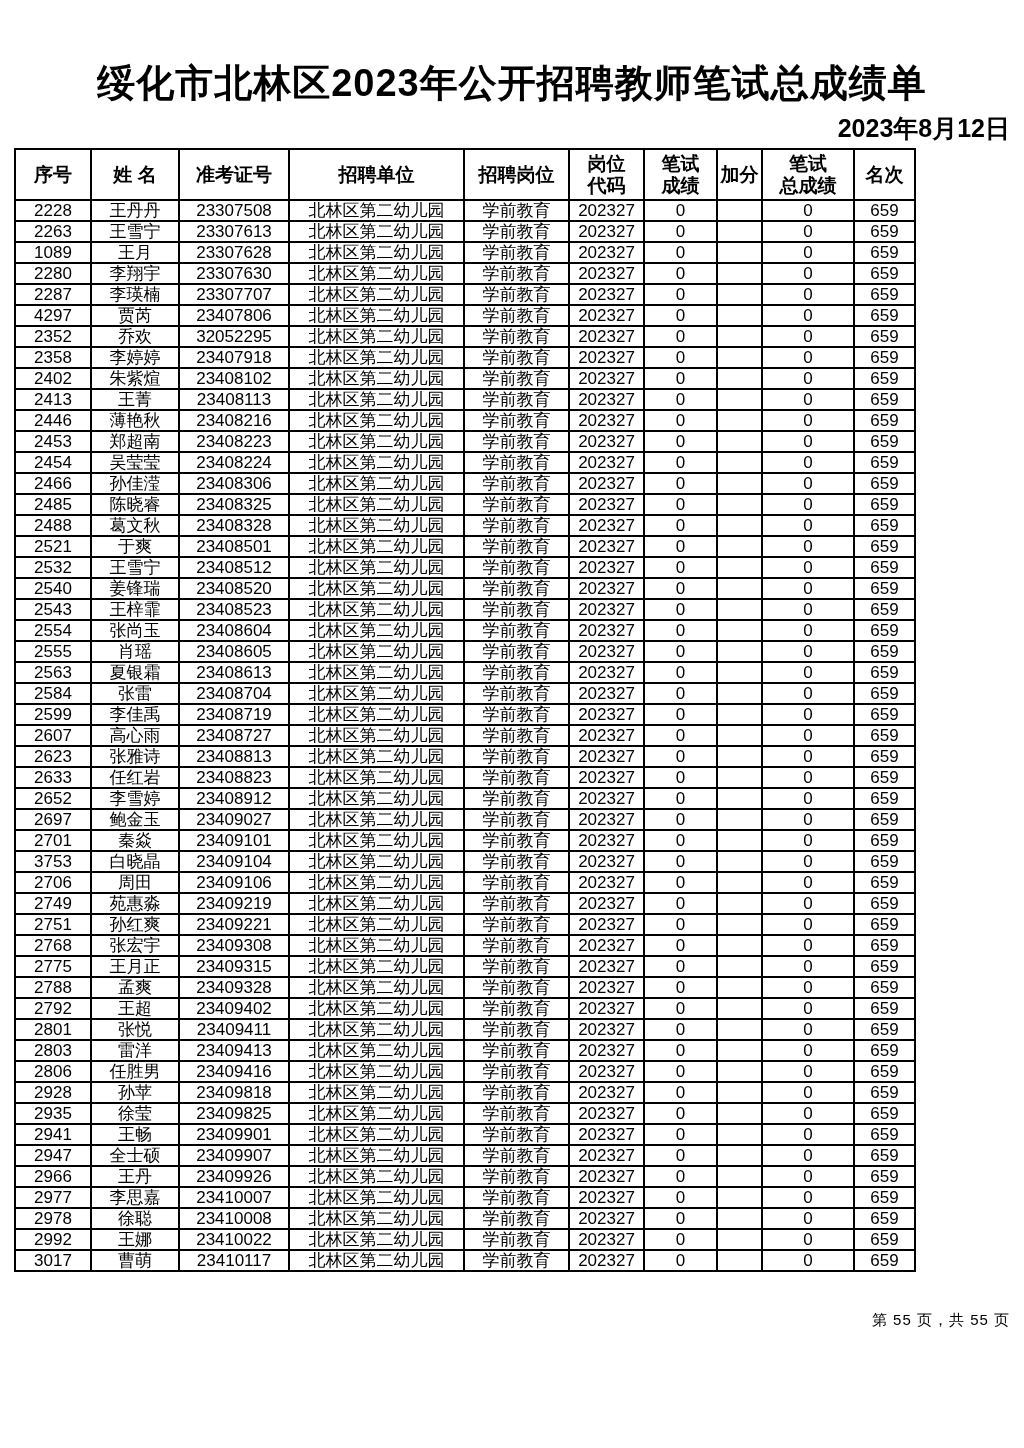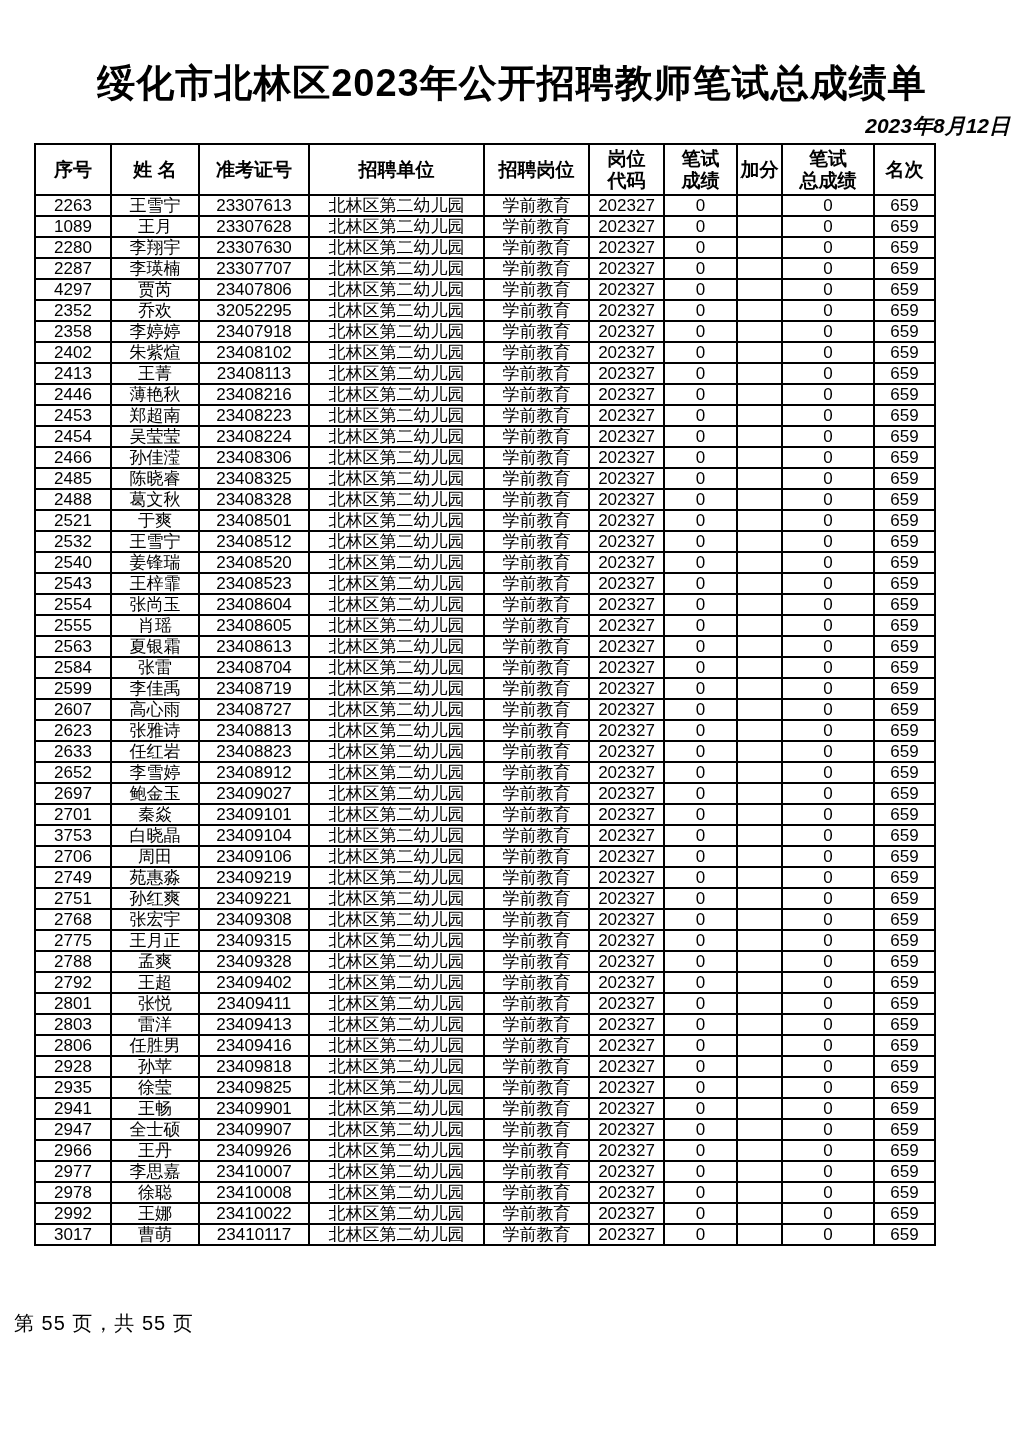--- a/index.html
+++ b/index.html
@@ -17,31 +17,29 @@
   }
   .title {
     text-align: center;
     font-size: 38px;
     font-weight: bold;
     letter-spacing: 1px;
     white-space: nowrap;
   }
   .date {
     text-align: right;
-    font-size: 21px;
+    font-size: 25px;
     font-weight: bold;
     margin-top: 3px;
     margin-bottom: 3px;
-    font-style: italic;
   }
   table.score-table {
     width: 900px;
     border-collapse: collapse;
     table-layout: fixed;
-    margin-left: 20px;
   }
   table.score-table th,
   table.score-table td {
     border: 2px solid #000;
     text-align: center;
     vertical-align: middle;
     overflow: hidden;
     white-space: nowrap;
   }
   table.score-table th {
@@ -61,23 +59,23 @@
   col.c1 { width: 88px; }
   col.c2 { width: 110px; }
   col.c3 { width: 175px; }
   col.c4 { width: 105px; }
   col.c5 { width: 75px; }
   col.c6 { width: 73px; }
   col.c7 { width: 45px; }
   col.c8 { width: 92px; }
   col.c9 { width: 61px; }
   .footer {
-    text-align: left;
-    font-size: 20px;
-    margin-top: 64px;
+    text-align: right;
+    font-size: 15px;
+    margin-top: 39px;
     letter-spacing: 1px;
   }
 </style>
 </head>
 <body>
 
 <div class="page">
   <div class="title">绥化市北林区2023年公开招聘教师笔试总成绩单</div>
   <div class="date">2023年8月12日</div>
 
@@ -106,20 +104,32 @@
           <th>笔试
 成绩</th>
           <th>加分</th>
           <th>笔试
 总成绩</th>
           <th>名次</th>
         </tr>
     </thead>
     <tbody>
         <tr>
+          <td>2228</td>
+          <td>王丹丹</td>
+          <td>23307508</td>
+          <td>北林区第二幼儿园</td>
+          <td>学前教育</td>
+          <td>202327</td>
+          <td>0</td>
+          <td></td>
+          <td>0</td>
+          <td>659</td>
+        </tr>
+        <tr>
           <td>2263</td>
           <td>王雪宁</td>
           <td>23307613</td>
           <td>北林区第二幼儿园</td>
           <td>学前教育</td>
           <td>202327</td>
           <td>0</td>
           <td></td>
           <td>0</td>
           <td>659</td>

